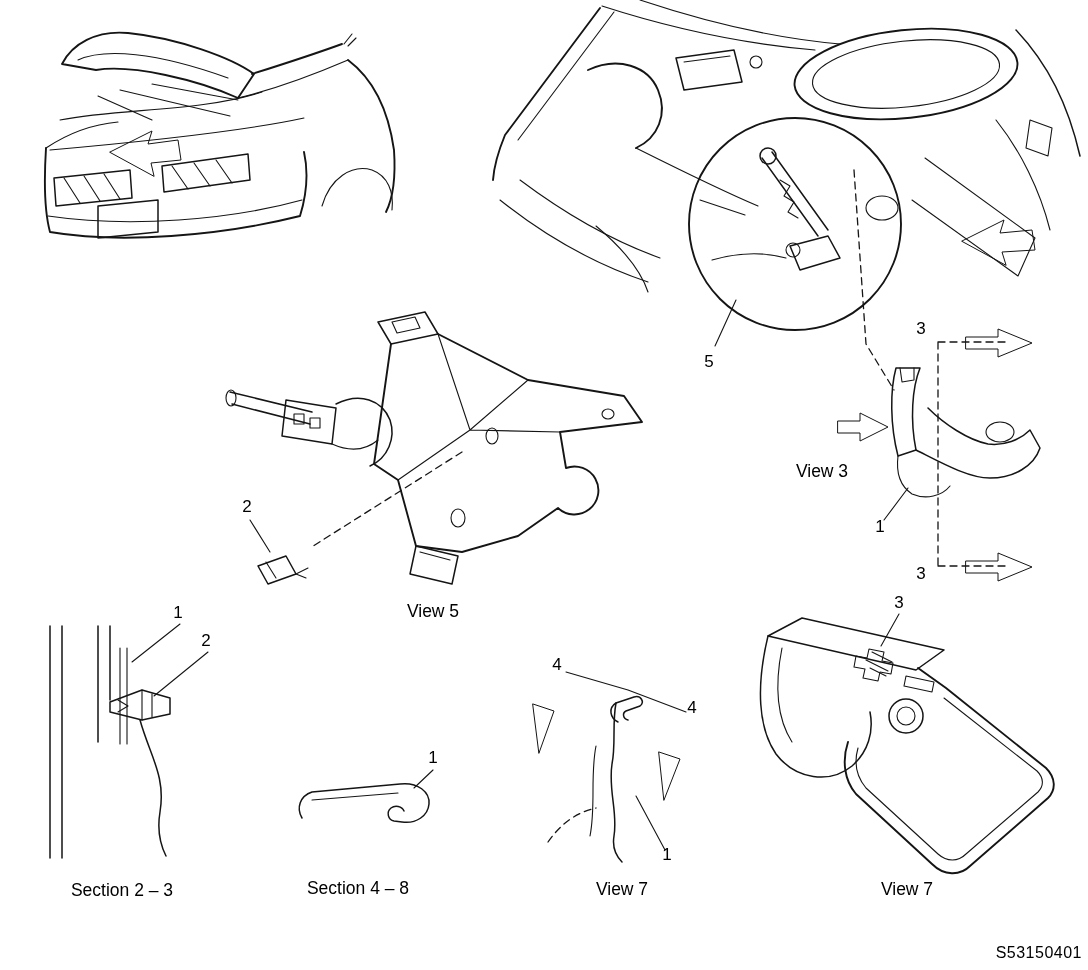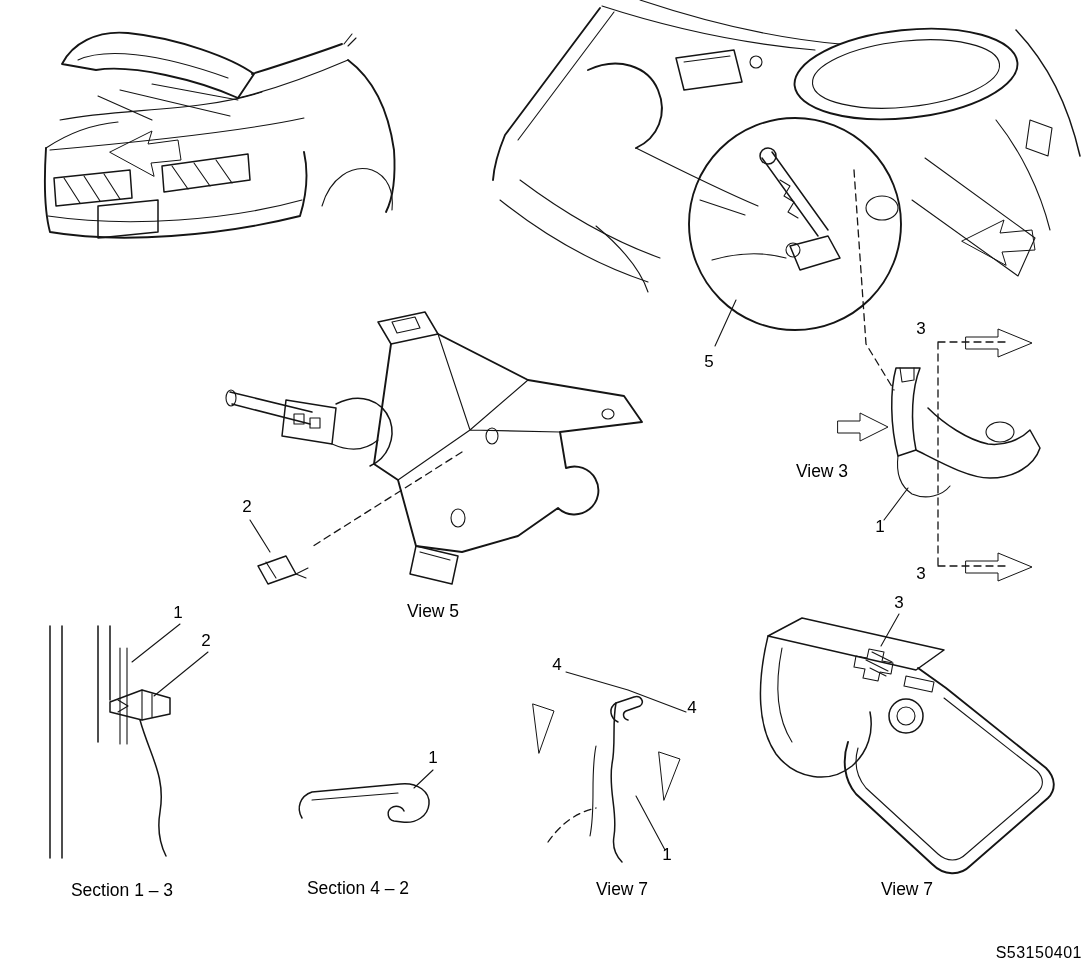--- a/index.html
+++ b/index.html
@@ -163,19 +163,19 @@
   <span class="lbl" style="left:178px;top:603px">1</span>
   <span class="lbl" style="left:206px;top:631px">2</span>
   <span class="lbl" style="left:433px;top:748px">1</span>
   <span class="lbl" style="left:557px;top:655px">4</span>
   <span class="lbl" style="left:692px;top:698px">4</span>
   <span class="lbl" style="left:667px;top:845px">1</span>
   <span class="lbl" style="left:899px;top:593px">3</span>
 
   <span class="cap" style="left:822px;top:461px">View 3</span>
   <span class="cap" style="left:433px;top:601px">View 5</span>
-  <span class="cap" style="left:122px;top:880px">Section 1 – 3</span>
-  <span class="cap" style="left:358px;top:878px">Section 4 – 2</span>
+  <span class="cap" style="left:122px;top:880px">Section 2 – 3</span>
+  <span class="cap" style="left:358px;top:878px">Section 4 – 8</span>
   <span class="cap" style="left:622px;top:879px">View 7</span>
   <span class="cap" style="left:907px;top:879px">View 7</span>
 
   <span class="figid" style="left:1082px;top:944px">S53150401</span>
 </div>
 
 </body></html>

